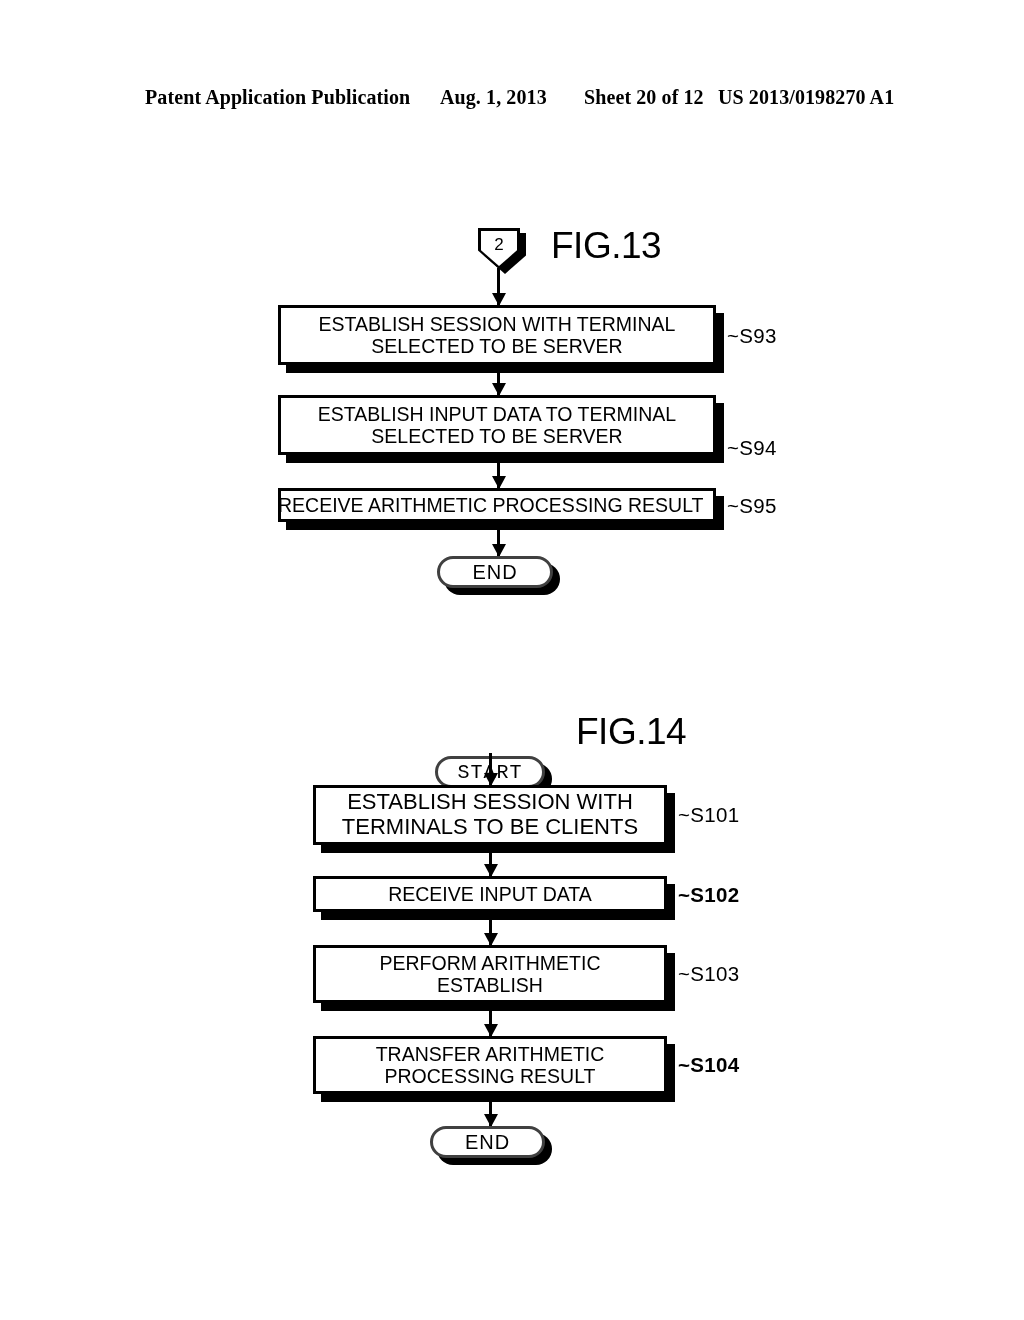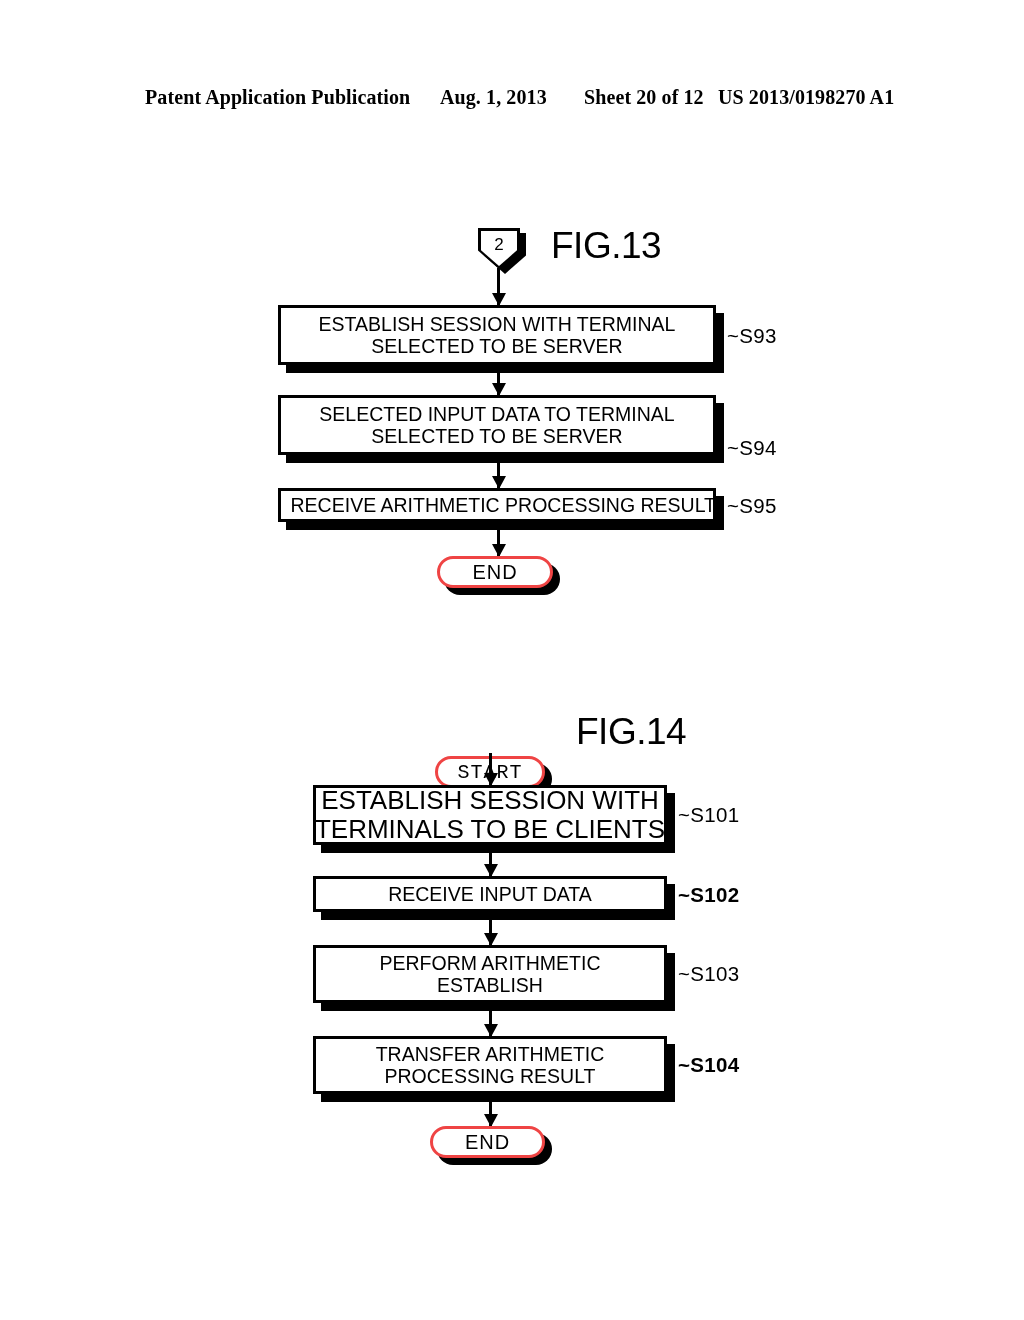--- a/index.html
+++ b/index.html
@@ -68,21 +68,21 @@
     font-size: 19.5px;
     line-height: 1.13;
     letter-spacing: 0.1px;
     box-shadow: 8px 8px 0 0 #000000;
   }
   .proc .proc-text { display: block; padding: 0 6px; }
 
   
   .term {
     background: #ffffff;
-    border: 3px solid #ef4444;
+    border: 3px solid #404040;
     border-radius: 999px;
     display: flex;
     align-items: center;
     justify-content: center;
     font-size: 20px;
     letter-spacing: 1px;
     box-shadow: 7px 7px 0 0 #000000;
   }
 
   
@@ -189,30 +189,30 @@
         <div>SELECTED TO BE SERVER</div>
       </div>
     </div>
     <div class="step-ref" style="left:727px; top:324px;">~S93</div>
 
     <div class="arrow" style="left:497px; top:373px; height:22px;"></div>
 
     <div class="node proc" style="left:278px; top:395px; width:438px; height:60px;"></div>
     <div style="position:absolute; left:278px; top:395px; width:438px; height:60px; display:flex; align-items:center; justify-content:center; pointer-events:none;">
       <div style="text-align:center; font-size:19.5px; line-height:1.13;">
-        <div>SELECTED INPUT DATA TO TERMINAL</div>
+        <div>ESTABLISH INPUT DATA TO TERMINAL</div>
         <div>SELECTED TO BE SERVER</div>
       </div>
     </div>
     <div class="step-ref" style="left:727px; top:436px;">~S94</div>
 
     <div class="arrow" style="left:497px; top:463px; height:25px;"></div>
 
     <div class="node proc" style="left:278px; top:488px; width:438px; height:34px;"></div>
-    <div style="position:absolute; left:278px; top:488px; width:438px; height:34px; display:flex; align-items:center; justify-content:flex-end; pointer-events:none;">
+    <div style="position:absolute; left:278px; top:488px; width:438px; height:34px; display:flex; align-items:center; justify-content:flex-start; pointer-events:none;">
       <div style="text-align:center; font-size:19.5px; line-height:1.13;">
         <div>RECEIVE ARITHMETIC PROCESSING RESULT</div>
       </div>
     </div>
     <div class="step-ref" style="left:727px; top:494px;">~S95</div>
 
     <div class="arrow" style="left:497px; top:530px; height:26px;"></div>
 
     <div class="node term" style="left:437px; top:556px; width:116px; height:32px;">
       <span>END</span>
@@ -225,21 +225,21 @@
     <div class="fig-title" id="fig14-title">FIG.14</div>
 
     <div class="node term" style="left:435px; top:756px; width:110px; height:32px;font-family:Liberation Mono, monospace;">
       <span>START</span>
     </div>
 
     <div class="arrow" style="left:489px; top:753px; height:32px;"></div>
 
     <div class="node proc" style="left:313px; top:785px; width:354px; height:60px;"></div>
     <div style="position:absolute; left:313px; top:785px; width:354px; height:60px; display:flex; align-items:center; justify-content:center; pointer-events:none;">
-      <div style="text-align:center; font-size:26px; line-height:1.13;">
+      <div style="text-align:center; font-size:22px; line-height:1.13;">
         <div>ESTABLISH SESSION WITH</div>
         <div>TERMINALS TO BE CLIENTS</div>
       </div>
     </div>
     <div class="step-ref" style="left:678px; top:803px;">~S101</div>
 
     <div class="arrow" style="left:489px; top:853px; height:23px;"></div>
 
     <div class="node proc" style="left:313px; top:876px; width:354px; height:36px;"></div>
     <div style="position:absolute; left:313px; top:876px; width:354px; height:36px; display:flex; align-items:center; justify-content:center; pointer-events:none;">

